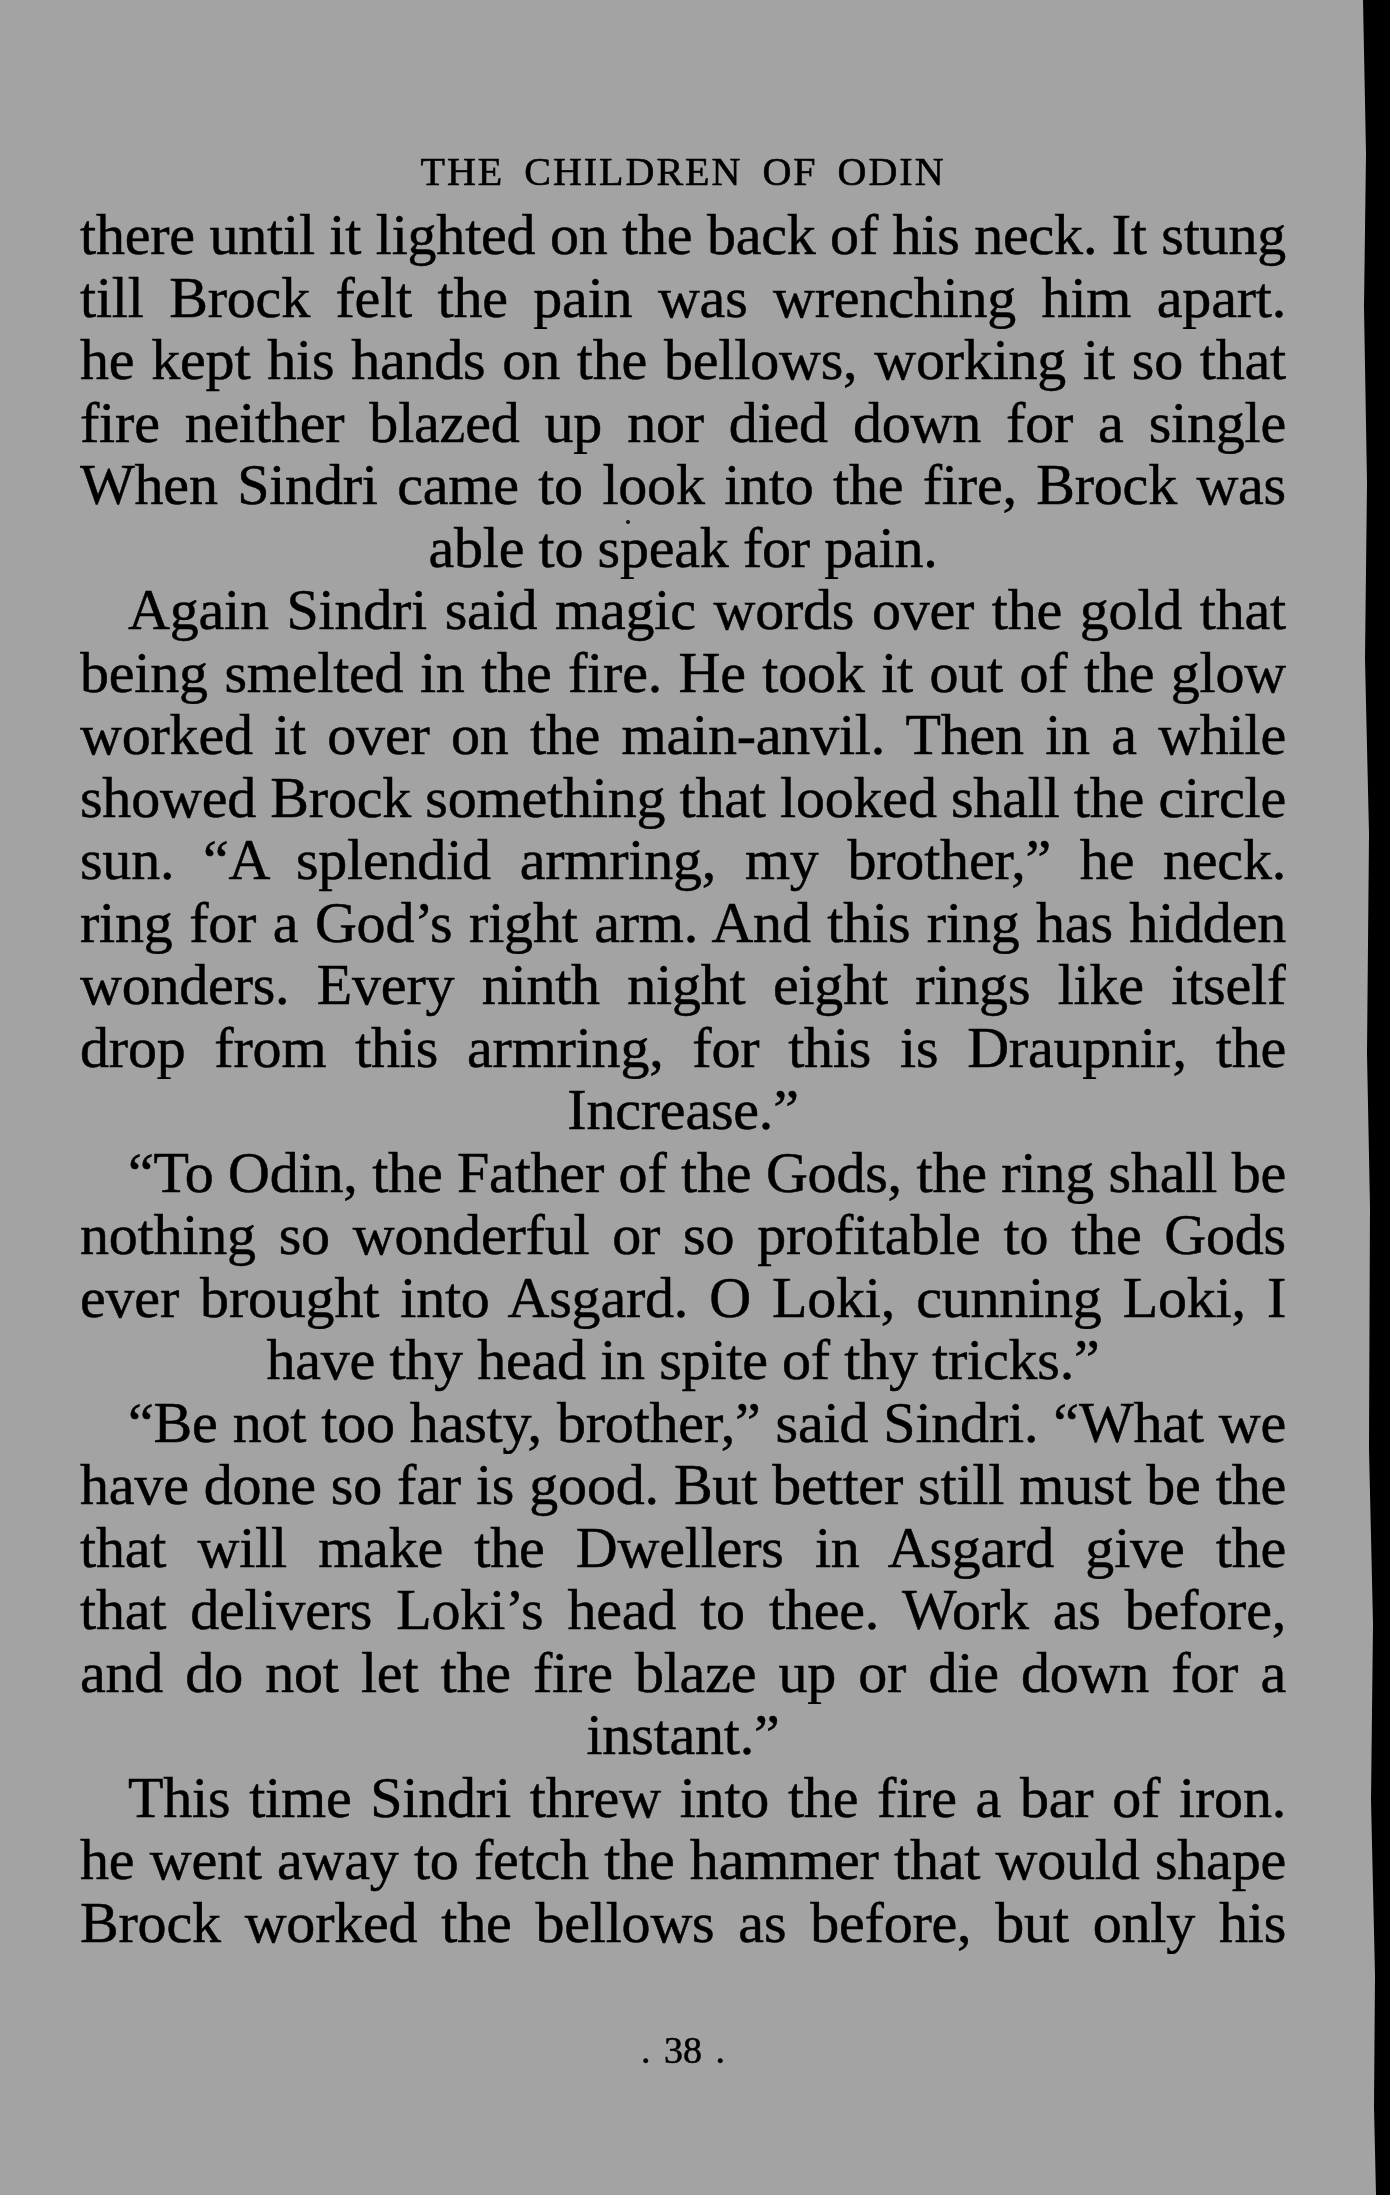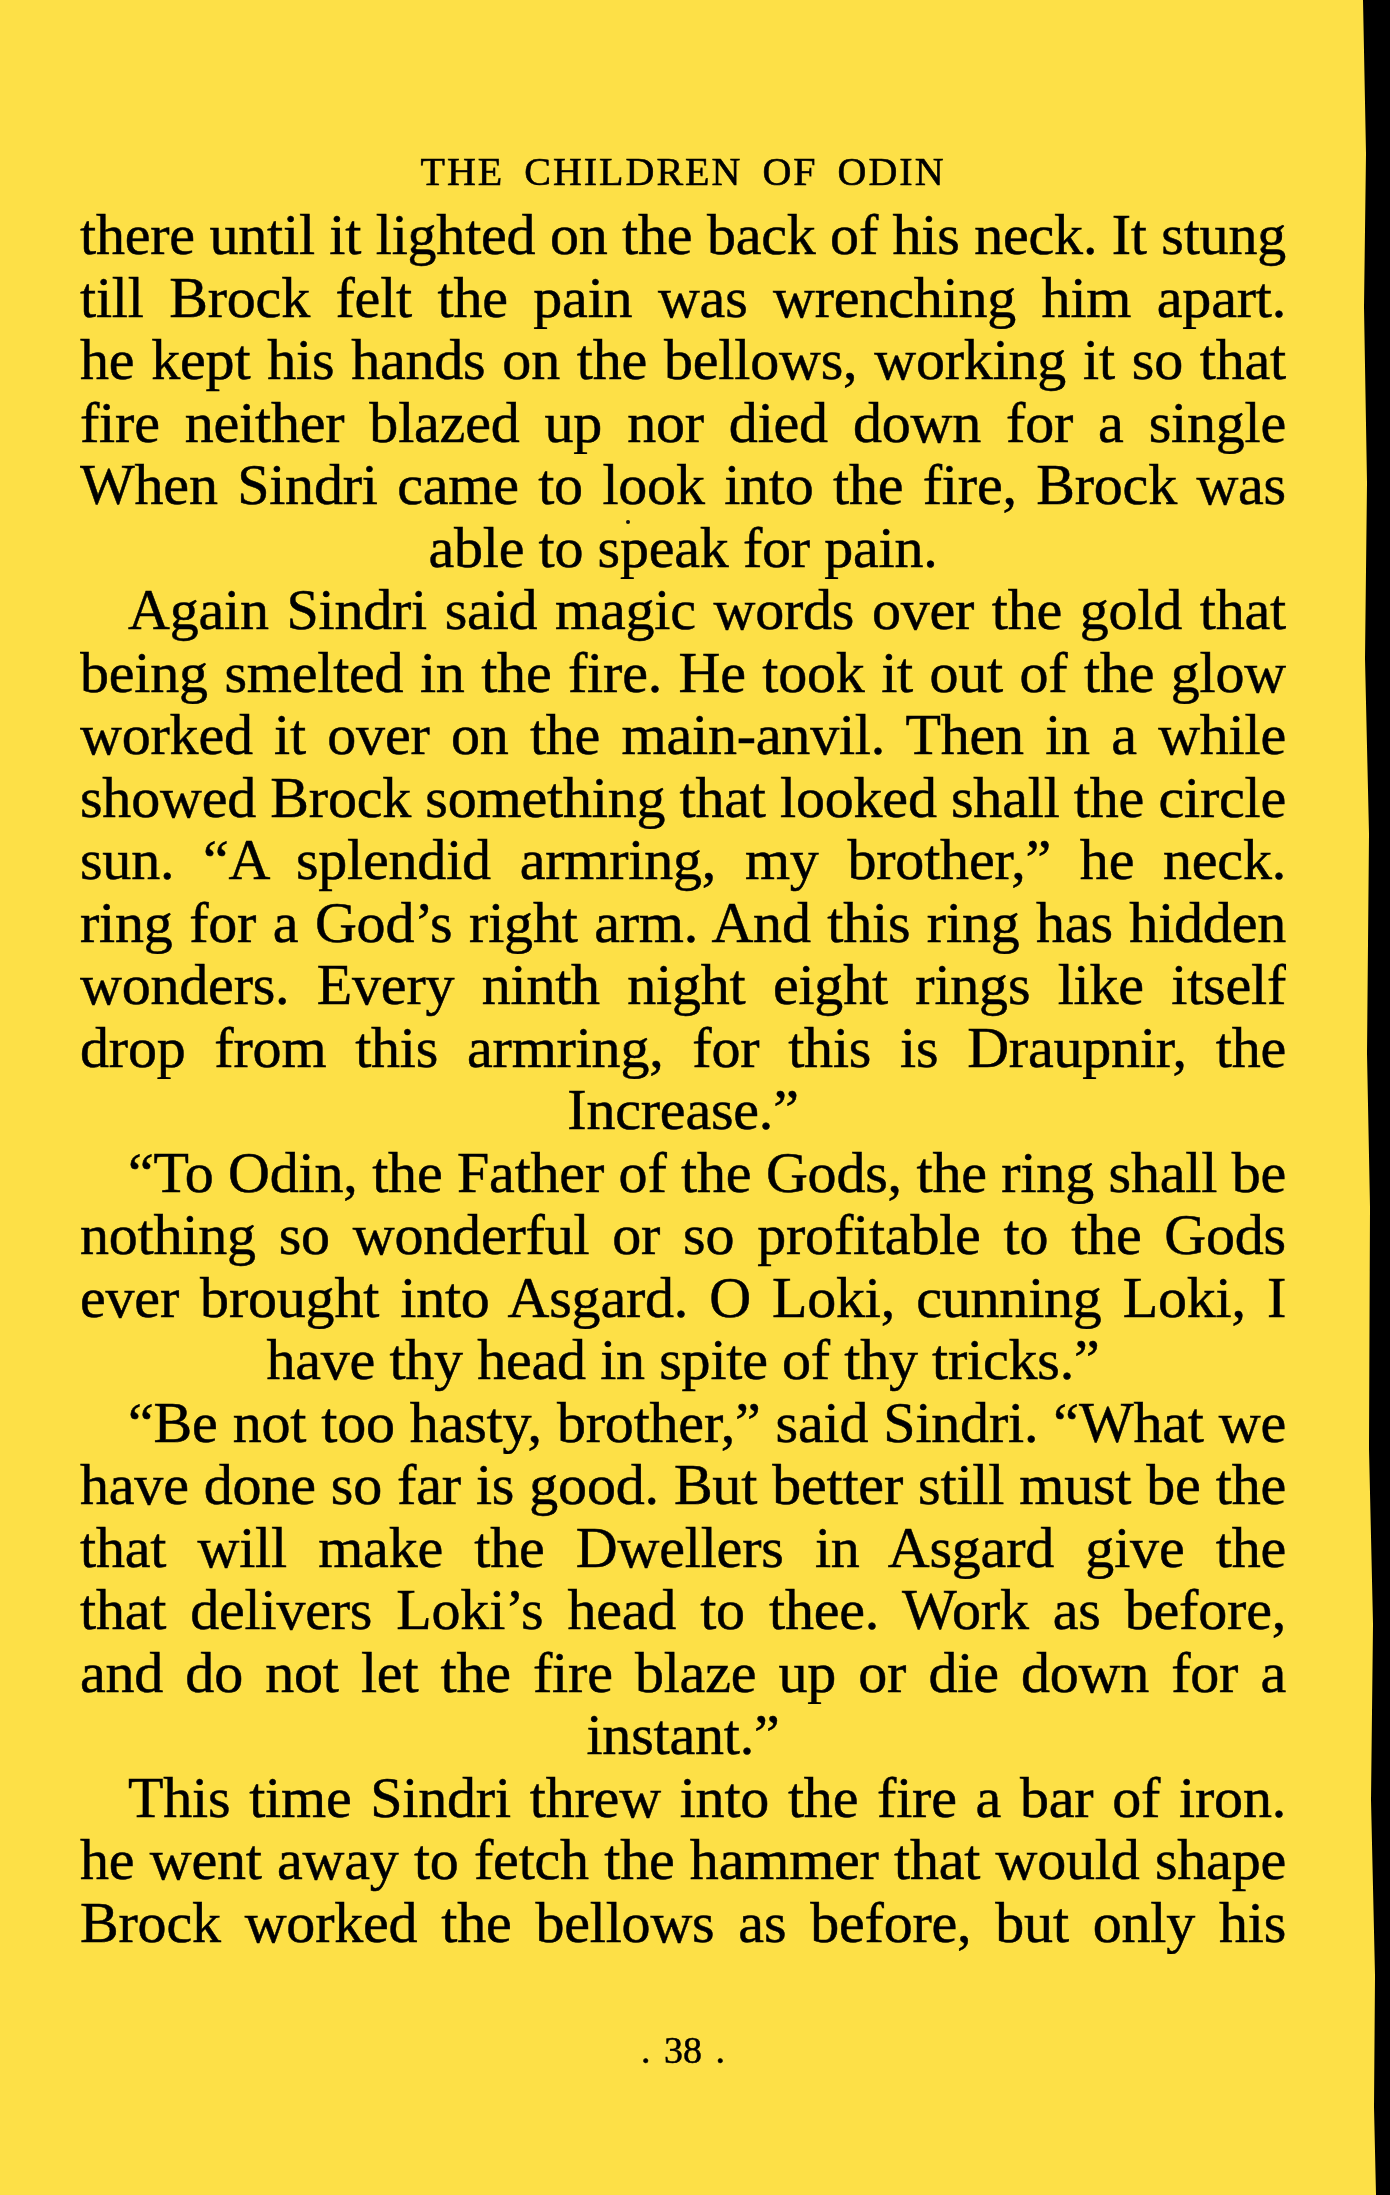--- a/index.html
+++ b/index.html
@@ -4,21 +4,21 @@
 <style>
   html, body {
     margin: 0;
     padding: 0;
     background: #ffffff;
   }
   .page {
     position: relative;
     width: 1390px;
     height: 2195px;
-    background: #fde047;
+    background: #a3a3a3;
     overflow: hidden;
     font-family: "Liberation Serif", "DejaVu Serif", serif;
     color: #000000;
   }
   .running-header {
     position: absolute;
     left: 80px;
     top: 150px;
     width: 1206px;
     text-align: center;

